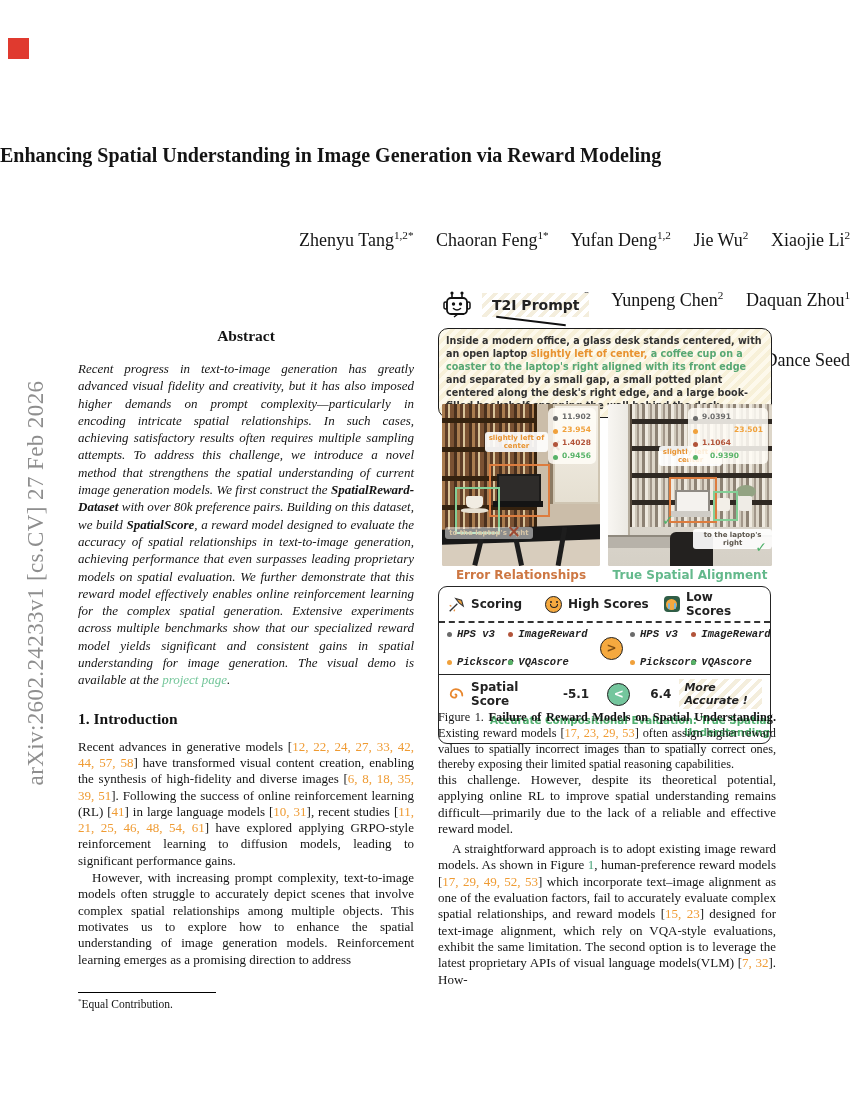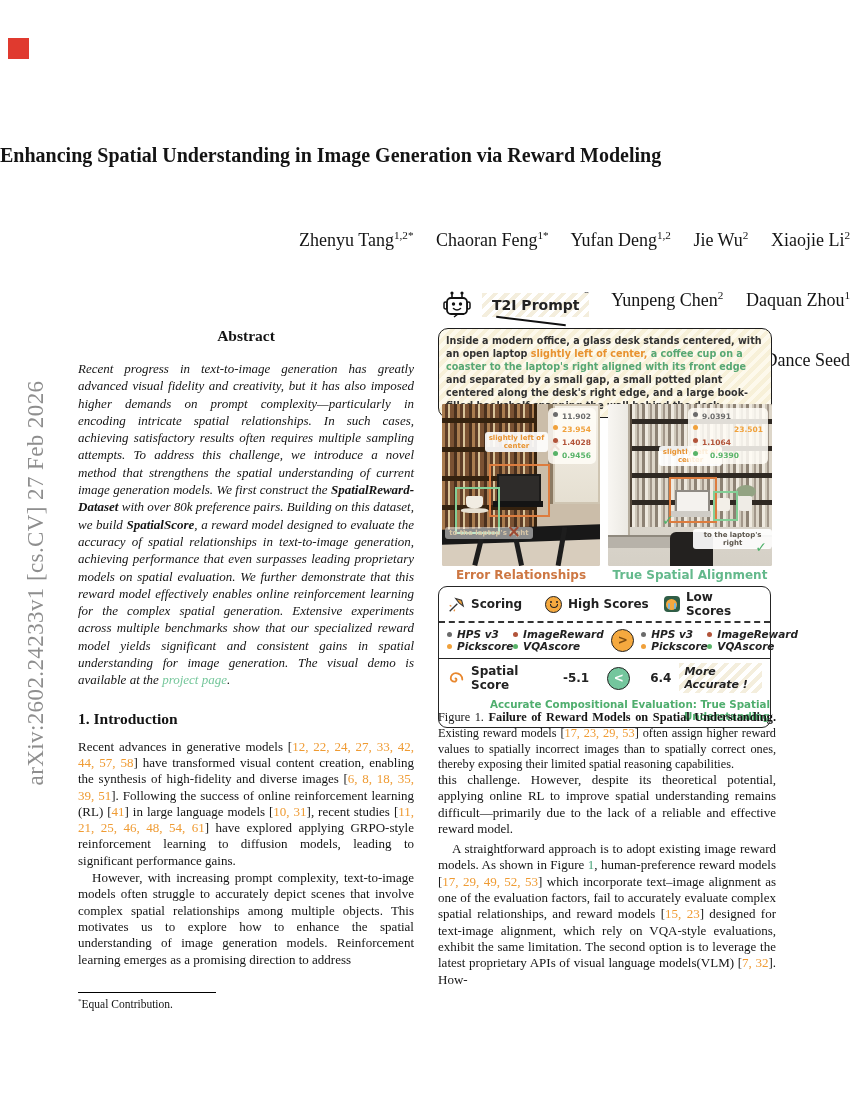--- a/index.html
+++ b/index.html
@@ -80,41 +80,41 @@
   .sr-leaf{left:78%;top:50%;width:12%;height:8%;background:#93a383;border-radius:50%;}
 
   .scene-label{background:rgba(255,255,255,.92);border-radius:3px;padding:2px 4px;font-size:7px;line-height:8px;font-weight:bold;text-align:center;white-space:pre-line;}
   .lbl-orange{color:#e8922f;}
   .lbl-dim{background:rgba(255,255,255,.5);color:#d9c7a8;}
   .lbl-dark{color:#5b554b;}
   .xmark{color:#9e4a33;font-weight:900;font-size:17px;line-height:14px;}
   .check{color:#4fb16a;font-weight:900;font-size:14px;line-height:14px;}
 
   .score-overlay{position:absolute;top:4px;right:4px;background:rgba(255,253,247,.85);border-radius:5px;padding:4px 5px;display:flex;flex-direction:column;gap:4px;}
-  .score-row{display:flex;align-items:flex-start;gap:4px;font-size:7.5px;font-weight:bold;}
+  .score-row{display:flex;align-items:flex-end;gap:4px;font-size:7.5px;font-weight:bold;}
   .dot{width:5px;height:5px;border-radius:50%;flex:none;}
 
   .img-captions{position:absolute;left:0;top:278px;width:338px;height:16px;}
   .img-caption{position:absolute;top:0;font-size:12px;font-weight:bold;text-align:center;}
 
   
   .panel{position:absolute;left:0;top:296px;width:331px;border:1.8px solid #252525;border-radius:9px;background:#fff;}
   .p-head{display:flex;align-items:center;padding:3px 9px;border-bottom:2px dashed #333;font-size:12px;font-weight:bold;color:#222;}
   .p-head .grp{display:flex;align-items:center;gap:6px;}
   .g1{width:31%;}.g2{width:38%;}.g3{flex:1;}
   .face{width:15px;height:15px;border-radius:50%;background:#f5a93f;border:1.3px solid #222;position:relative;flex:none;}
   .face:before,.face:after{content:"";position:absolute;top:4px;width:2px;height:2px;border-radius:50%;background:#222;}
   .face:before{left:3.5px;}.face:after{right:3.5px;}
   .smile .mouth{position:absolute;left:3.5px;top:7px;width:6px;height:3.5px;border:1.2px solid #222;border-top:none;border-radius:0 0 6px 6px;}
   .cry-frame{width:16px;height:16px;border-radius:4px;background:#2f5d46;display:flex;align-items:center;justify-content:center;flex:none;}
   .cry{width:11px;height:11px;border-radius:50%;background:#f5a93f;position:relative;}
   .cry:before,.cry:after{content:"";position:absolute;top:4px;width:2px;height:6px;background:#7ab6d9;border-radius:1px;}
   .cry:before{left:1.5px;}.cry:after{right:1.5px;}
   .p-legend{display:flex;align-items:center;padding:5px 8px 6px 8px;border-bottom:1.8px solid #252525;}
-  .leg-grid{flex:1;display:grid;grid-template-columns:42% 58%;row-gap:0;}
+  .leg-grid{flex:1;display:grid;grid-template-columns:42% 58%;row-gap:16px;font-family:Liberation Mono, monospace;}
   .leg-item{display:flex;align-items:center;gap:5px;font-size:10.5px;font-style:italic;font-weight:bold;color:#222;}
   .cmp{width:21px;height:21px;border-radius:50%;border:1.6px solid #222;display:flex;align-items:center;justify-content:center;font-size:12px;font-weight:900;flex:none;}
   .cmp-gt{background:#f5a93f;color:#7c4c12;margin:0 7px;}
   .cmp-lt{background:#74c69d;color:#ffffff;margin:0 8px;}
   .p-bottom{display:flex;align-items:center;padding:4px 8px;font-size:12px;font-weight:bold;color:#222;justify-content:flex-end;}
   .swirl{width:17px;height:17px;flex:none;margin-right:7px;}
   .sp-num{font-size:12px;font-weight:bold;}
   .accurate{font-style:italic;font-size:11px;margin-left:8px;padding:2px 5px;background:repeating-linear-gradient(135deg,#f4eedd 0 4px,#ffffff 4px 8px);}
   .p-green{padding:1px 0 5px 0;text-align:right;font-size:10.3px;font-weight:bold;color:#4fae6e;}
 

